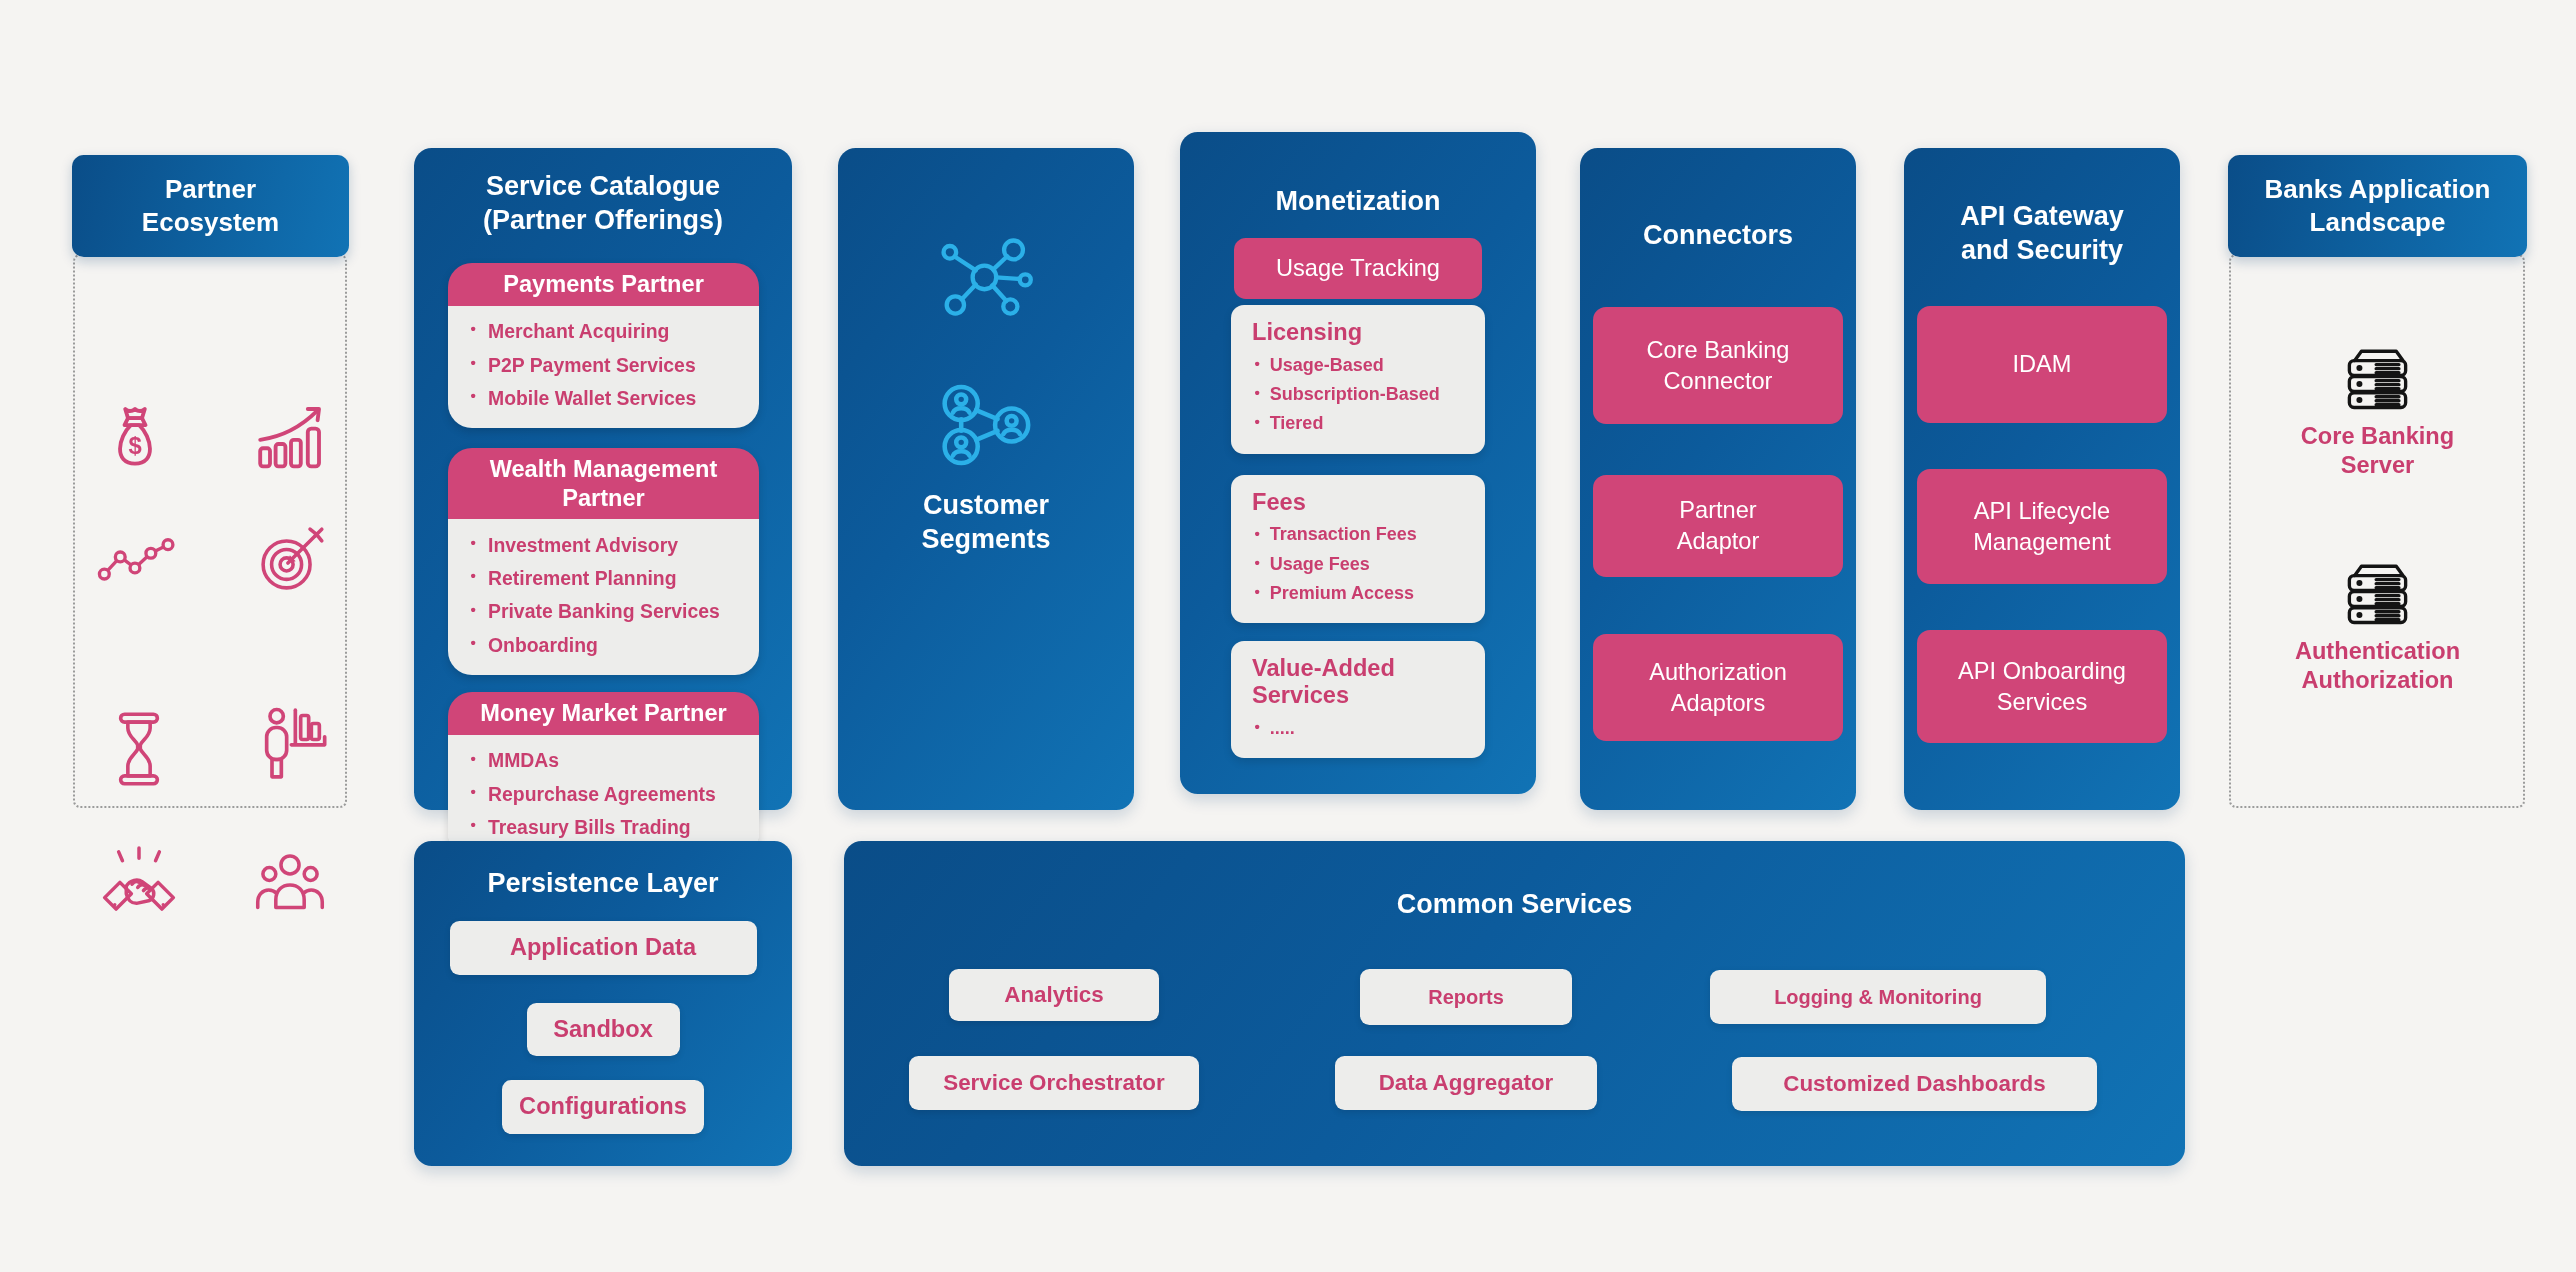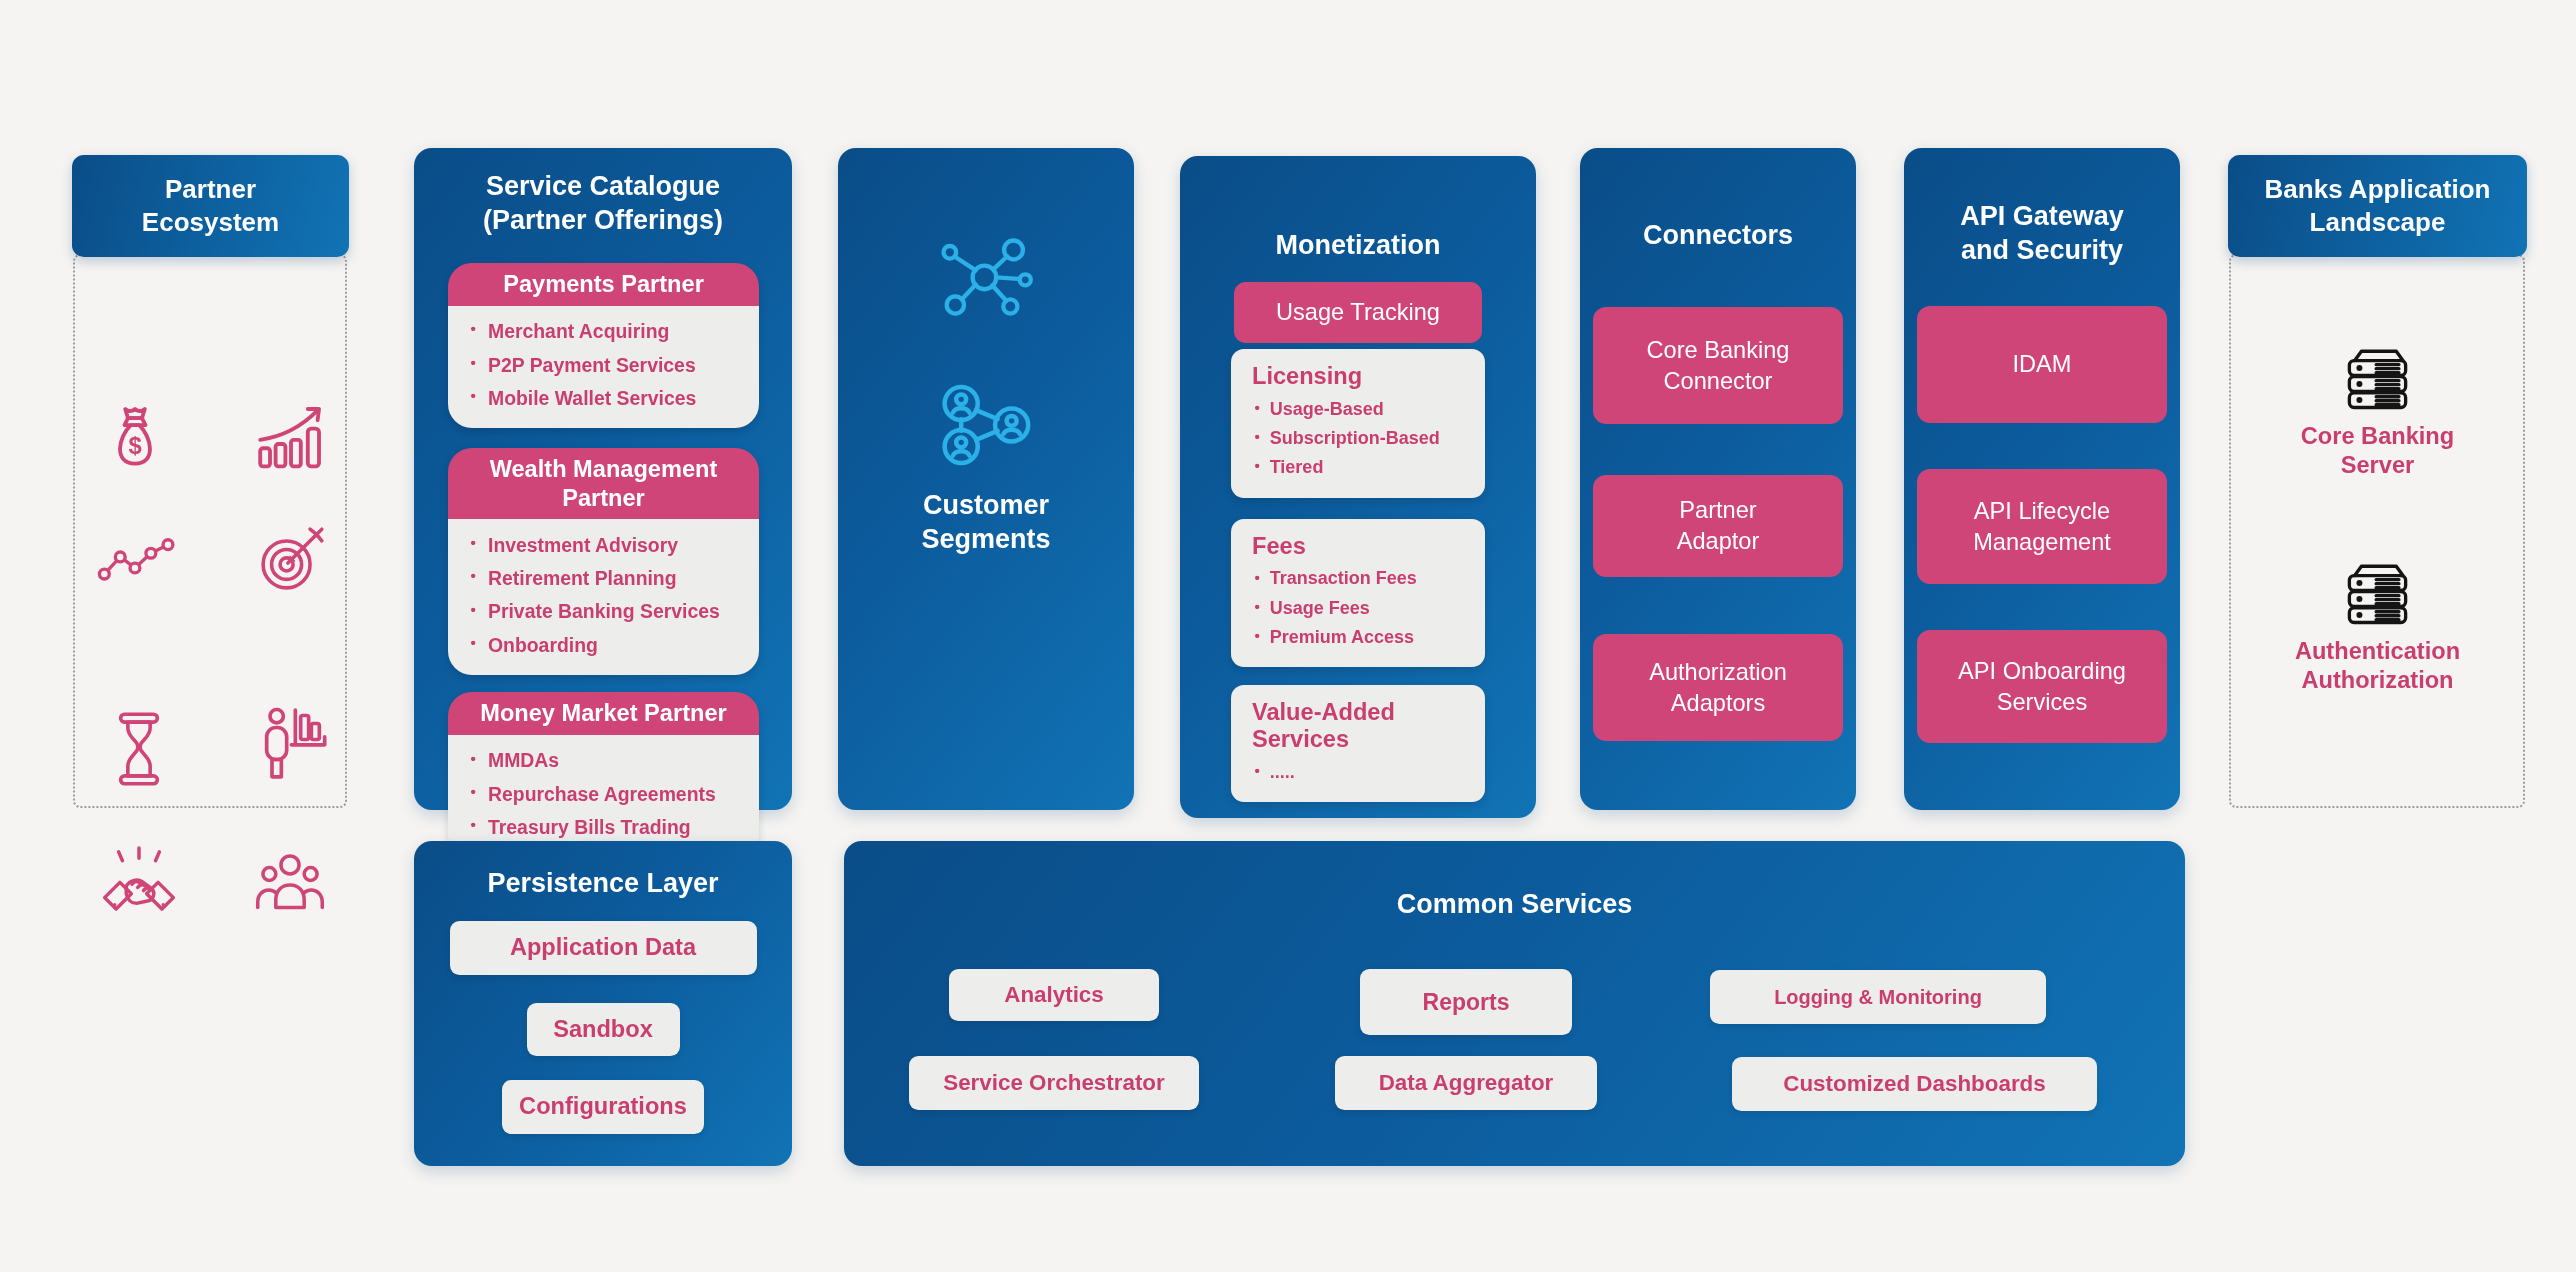--- a/index.html
+++ b/index.html
@@ -221,21 +221,21 @@
         <path class="cy" d="M26 37 c3 -7 17 -7 20 0"></path>
         <circle class="cy" cx="36" cy="73" r="6"></circle>
         <path class="cy" d="M26 89 c3 -7 17 -7 20 0"></path>
         <circle class="cy" cx="97" cy="47" r="6"></circle>
         <path class="cy" d="M87 63 c3 -7 17 -7 20 0"></path>
       </svg>
     </div>
     <div class="panel-title" style="margin-top:20px;max-width:177px">Customer Segments</div>
   </div>
 
-  <div class="panel center-col" style="left:1180px;top:156px;width:356px;height:662px;padding-top:72px">
+  <div class="panel center-col" style="left:1180px;top:132px;width:356px;height:662px;padding-top:52px">
     <div class="panel-title">Monetization</div>
     <div class="pink-box" style="margin-top:20px;width:248px;height:61px;font-size:23.6px;border-radius:11.8px">Usage Tracking</div>
 
     <div class="mon-group" style="margin-top:6px">
       <div class="gt">Licensing</div>
       <ul class="blist">
         <li>Usage-Based</li>
         <li>Subscription-Based</li>
         <li>Tiered</li>
       </ul>
@@ -325,21 +325,21 @@
     <div class="panel-title">Persistence Layer</div>
     <div class="light-btn" style="margin-top:20.6px;width:307px;height:54px;font-size:23.6px">Application Data</div>
     <div class="light-btn" style="margin-top:28px;width:153px;height:53px;font-size:23.6px">Sandbox</div>
     <div class="light-btn" style="margin-top:24px;width:202px;height:54px;font-size:23.6px">Configurations</div>
   </div>
 
   <div class="panel" style="left:844px;top:841px;width:1341px;height:325px">
     <div class="panel-title" style="position:absolute;left:0;right:0;top:46px">Common Services</div>
 
     <div class="light-btn" style="position:absolute;left:105px;top:128px;width:210px;height:52px;font-size:22.4px">Analytics</div>
-    <div class="light-btn" style="position:absolute;left:516px;top:128px;width:212px;height:66px;font-size:23px">Reports</div>
+    <div class="light-btn" style="position:absolute;left:516px;top:128px;width:212px;height:56px;font-size:20px">Reports</div>
     <div class="light-btn" style="position:absolute;left:866px;top:129px;width:336px;height:54px;font-size:20px">Logging &amp; Monitoring</div>
     <div class="light-btn" style="position:absolute;left:65px;top:215px;width:290px;height:54px;font-size:22.4px">Service Orchestrator</div>
     <div class="light-btn" style="position:absolute;left:491px;top:215px;width:262px;height:54px;font-size:22.4px">Data Aggregator</div>
     <div class="light-btn" style="position:absolute;left:888px;top:216px;width:365px;height:54px;font-size:22.4px">Customized Dashboards</div>
   </div>
 
 </div>
 
 
 </body></html>

